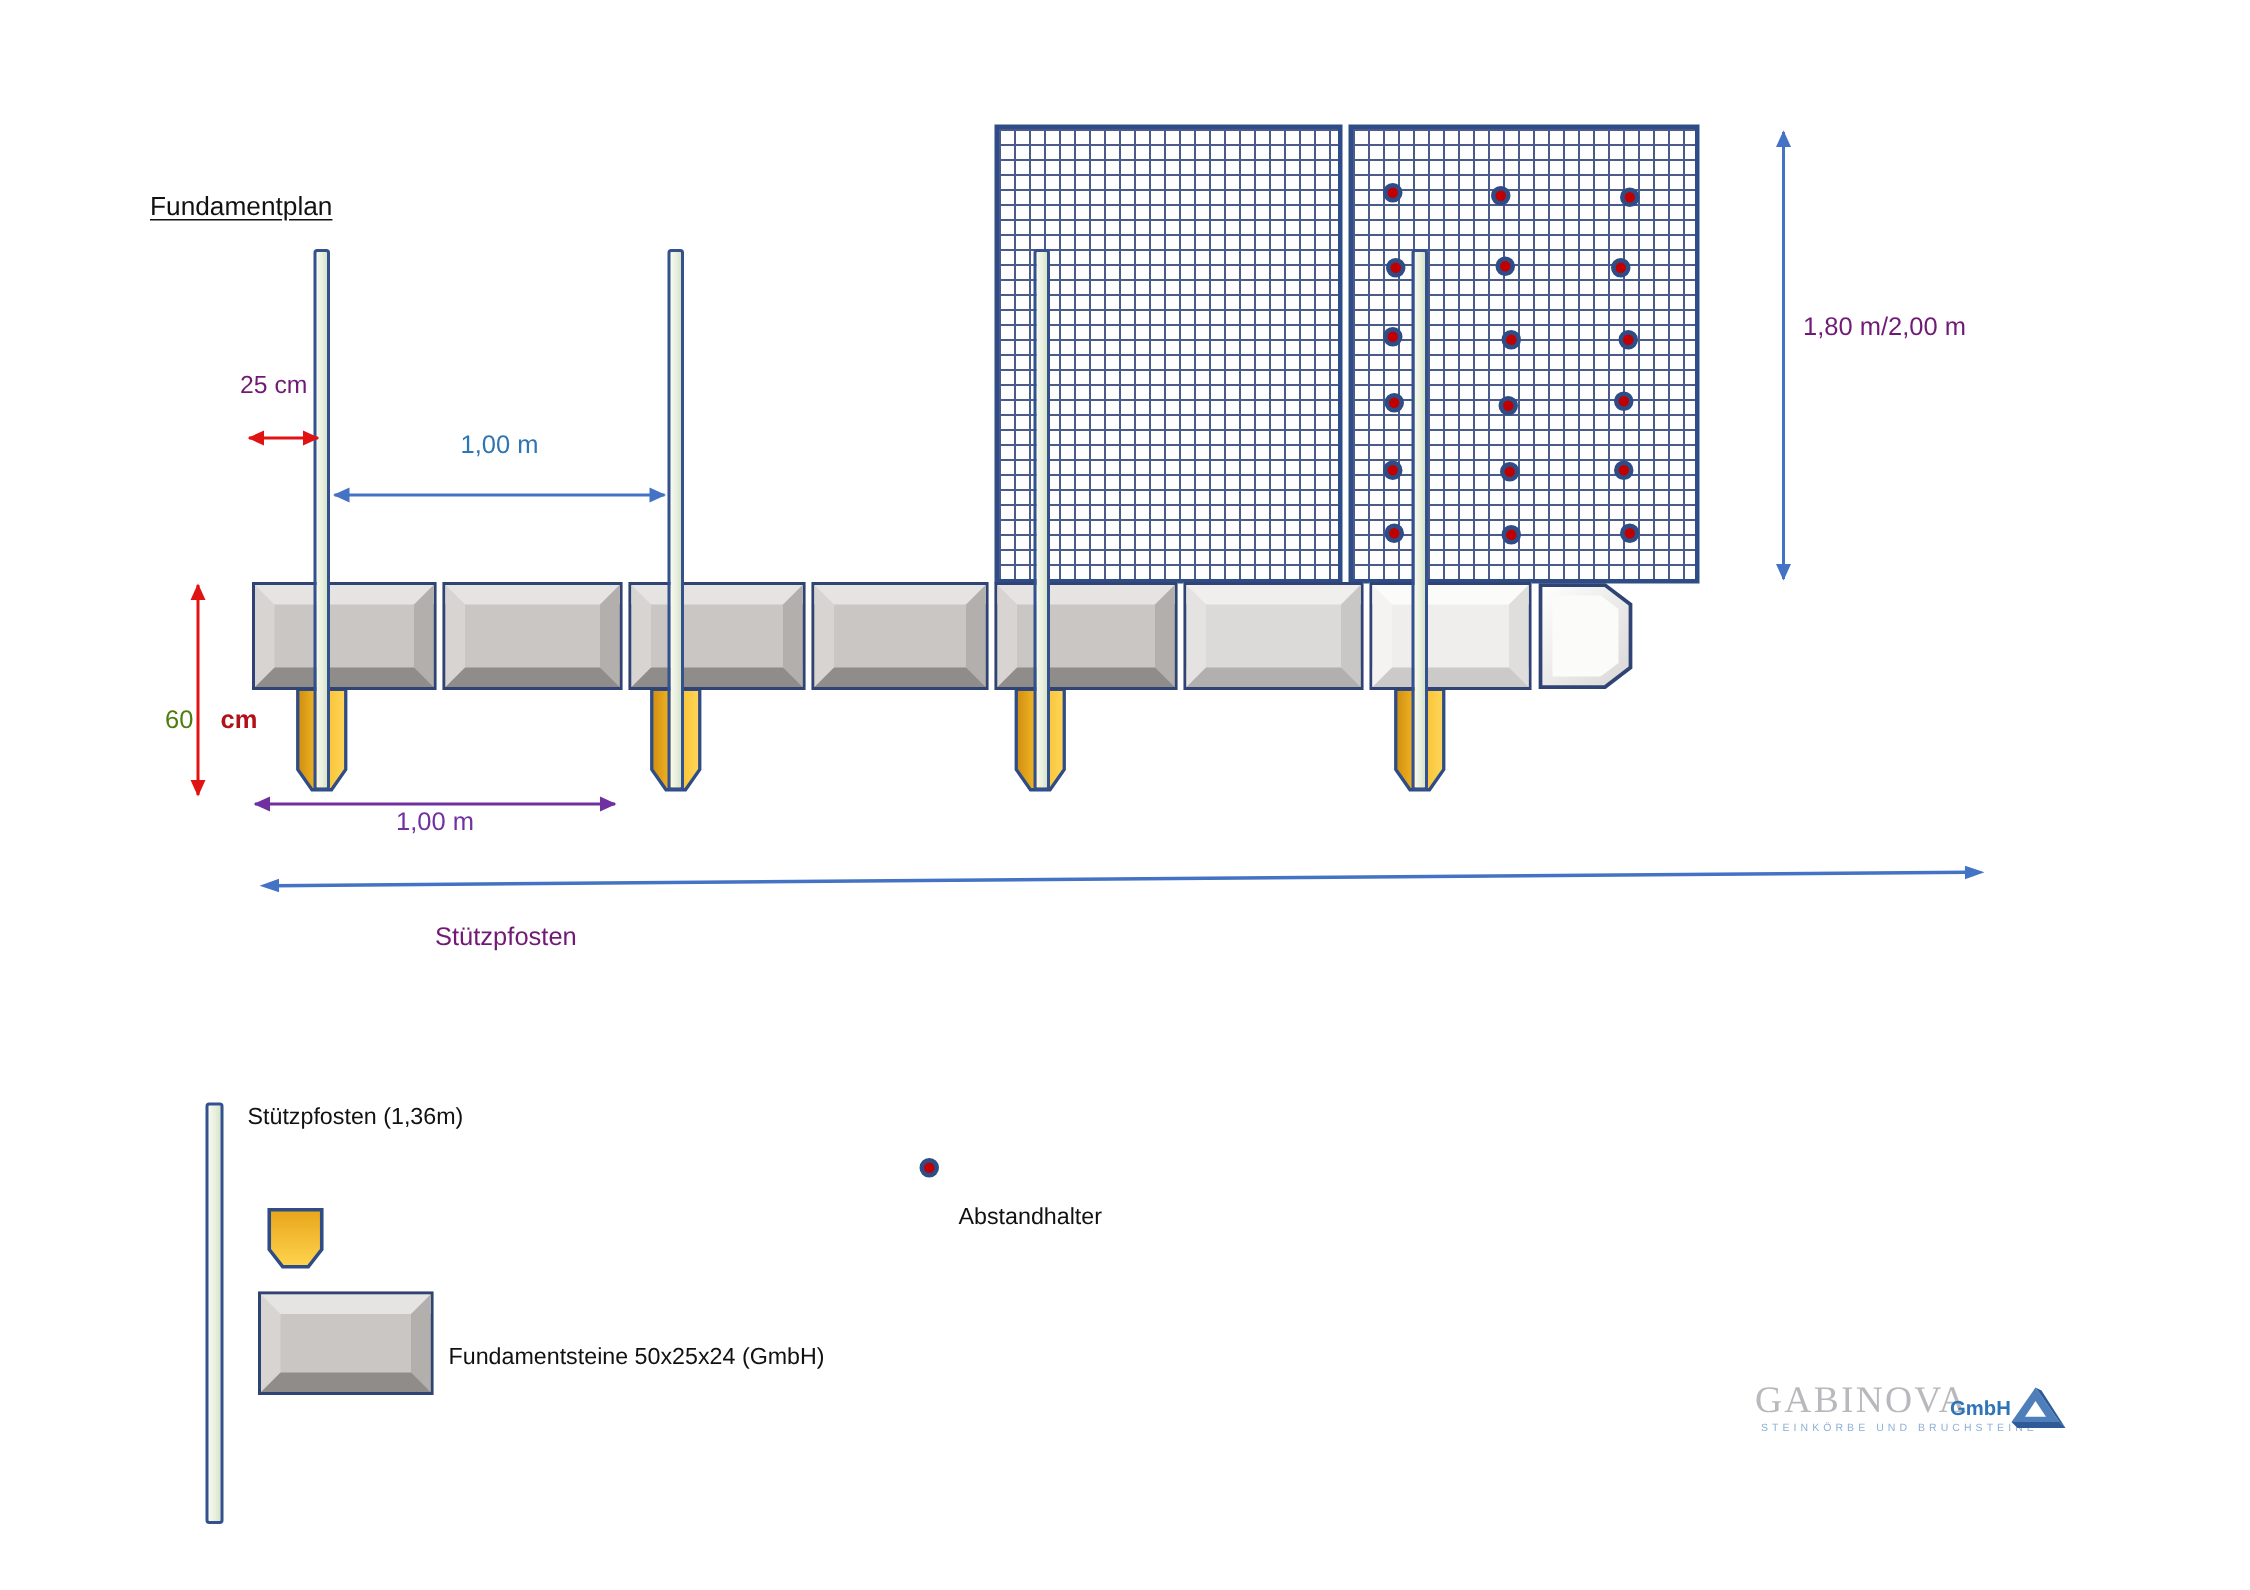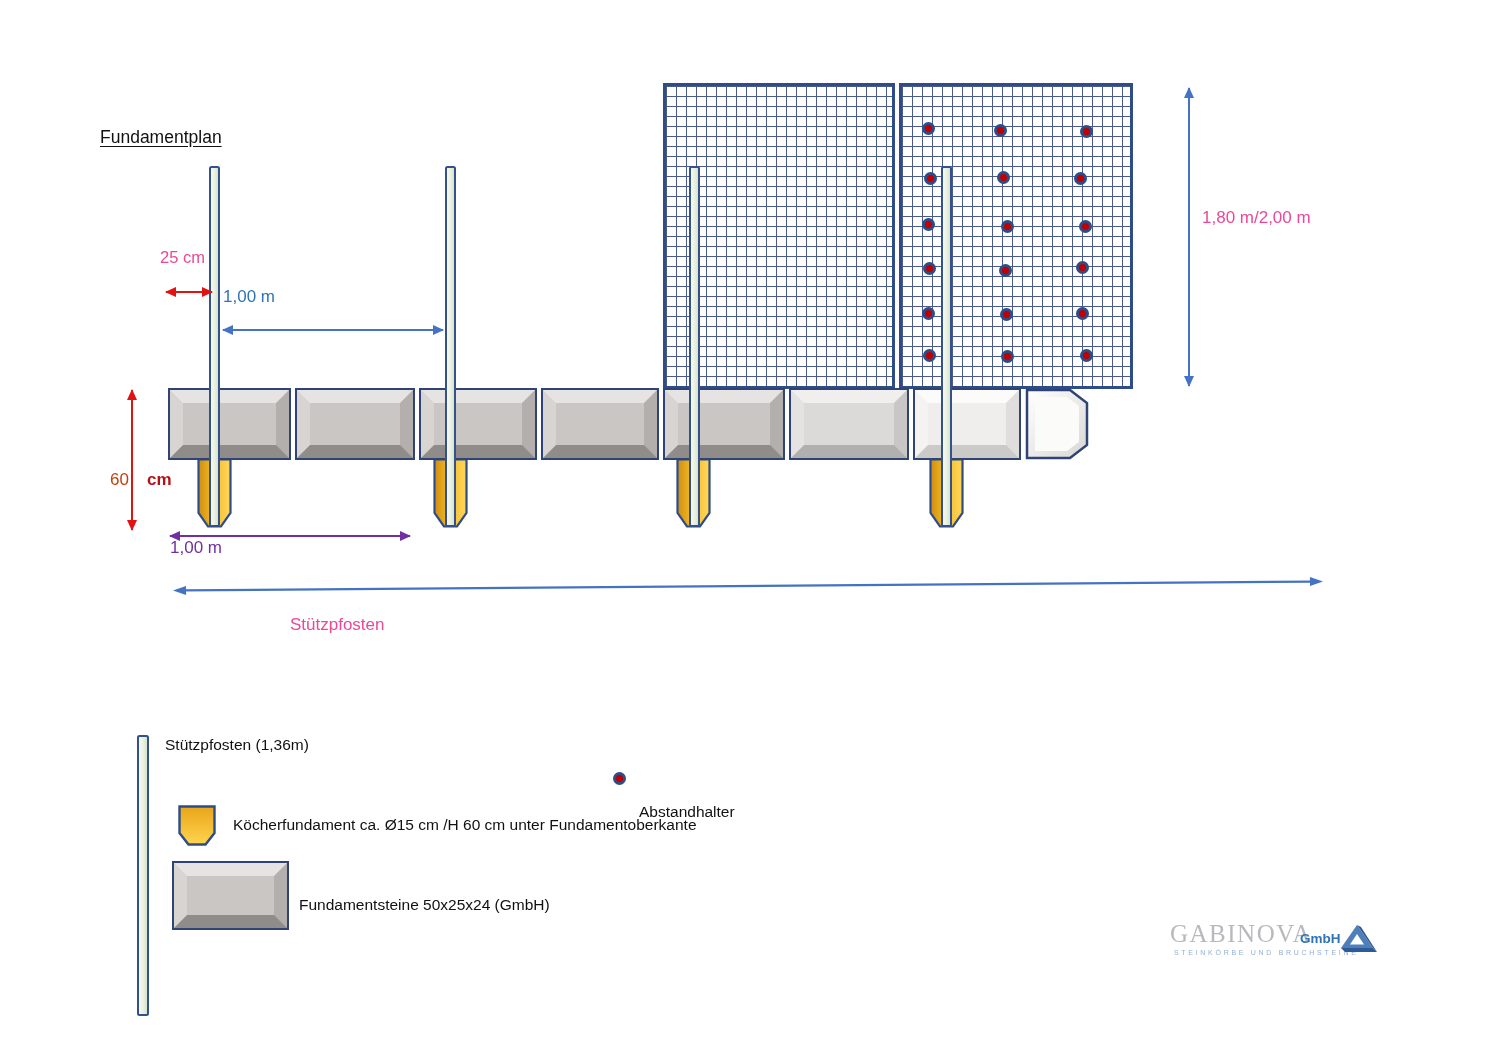--- a/index.html
+++ b/index.html
@@ -48,26 +48,26 @@
         border:5.5px solid transparent;border-left:0;border-right:11px solid currentColor;}
   .h-arrow::after{content:"";position:absolute;right:-1px;top:50%;transform:translateY(-50%);
         border:5.5px solid transparent;border-right:0;border-left:11px solid currentColor;}
   .v-arrow{position:absolute;width:2.4px;background:currentColor;z-index:30;}
   .v-arrow::before{content:"";position:absolute;top:-1px;left:50%;transform:translateX(-50%);
         border:5.5px solid transparent;border-top:0;border-bottom:11px solid currentColor;}
   .v-arrow::after{content:"";position:absolute;bottom:-1px;left:50%;transform:translateX(-50%);
         border:5.5px solid transparent;border-bottom:0;border-top:11px solid currentColor;}
 
   
-  .lbl{position:absolute;font-size:16.5px;color:#ec4899;z-index:35;white-space:nowrap;}
+  .lbl{position:absolute;font-size:16.5px;color:#701a75;z-index:35;white-space:nowrap;}
   .lbl.blue{color:#2e75b6;}
-  .lbl.red{color:#c2410c;}
+  .lbl.red{color:#4d7c0f;}
   .lbl.darkred{color:#b01217;}
   .lbl.purple{color:#7030a0;}
-  .center{}
+  .center{text-align:center;}
 
   
   .legend-lbl{position:absolute;font-size:15.5px;color:#111;white-space:nowrap;z-index:35;}
 
   
   .logo-name{position:absolute;left:1170px;top:920px;font-family:"Liberation Serif", serif;
              font-size:25px;color:#b9b9bd;letter-spacing:1.5px;z-index:35;}
   .logo-suffix{position:absolute;left:1300px;top:931px;font-size:13.5px;font-weight:bold;
              color:#2e74b6;z-index:35;}
   .logo-tagline{position:absolute;left:1174px;top:949px;font-size:7px;color:#8fb0d6;
@@ -192,21 +192,20 @@
 
   <div class="post" style="left:137px;top:735px;width:12px;height:281px;"></div>
   <div class="legend-lbl" style="left:165px;top:736px;">Stützpfosten (1,36m)</div>
 
   <div class="dot" style="left:613px;top:772px;"></div>
   <div class="legend-lbl" style="left:639px;top:775px;margin-top:28px;">Abstandhalter</div>
 
   <svg class="abs" style="left:178px;top:805px;" width="38" height="41">
     <path d="M1.5,1.5 H36.5 V28 L27.5,39.5 H10.5 L1.5,28 Z" fill="url(#goldv)" stroke="#2e4d87" stroke-width="2.4"></path>
   </svg>
-  <div class="legend-lbl" style="left:233px;top:816px;">Köcherfundament  ca. Ø15 cm /H 60 cm unter Fundamentoberkante</div>
 
   <div class="block" style="position:absolute;left:172px;top:861px;width:117px;height:69px;z-index:15;">
       <div class="bevel"></div>
     </div>
   <div class="legend-lbl" style="left:299px;top:896px;">Fundamentsteine 50x25x24 (GmbH)</div>
 
   <div class="logo-name">GABINOVA</div>
   <div class="logo-suffix">GmbH</div>
   <div class="logo-tagline">STEINKÖRBE UND BRUCHSTEINE</div>
   <svg class="logo-mark" width="42" height="34">

